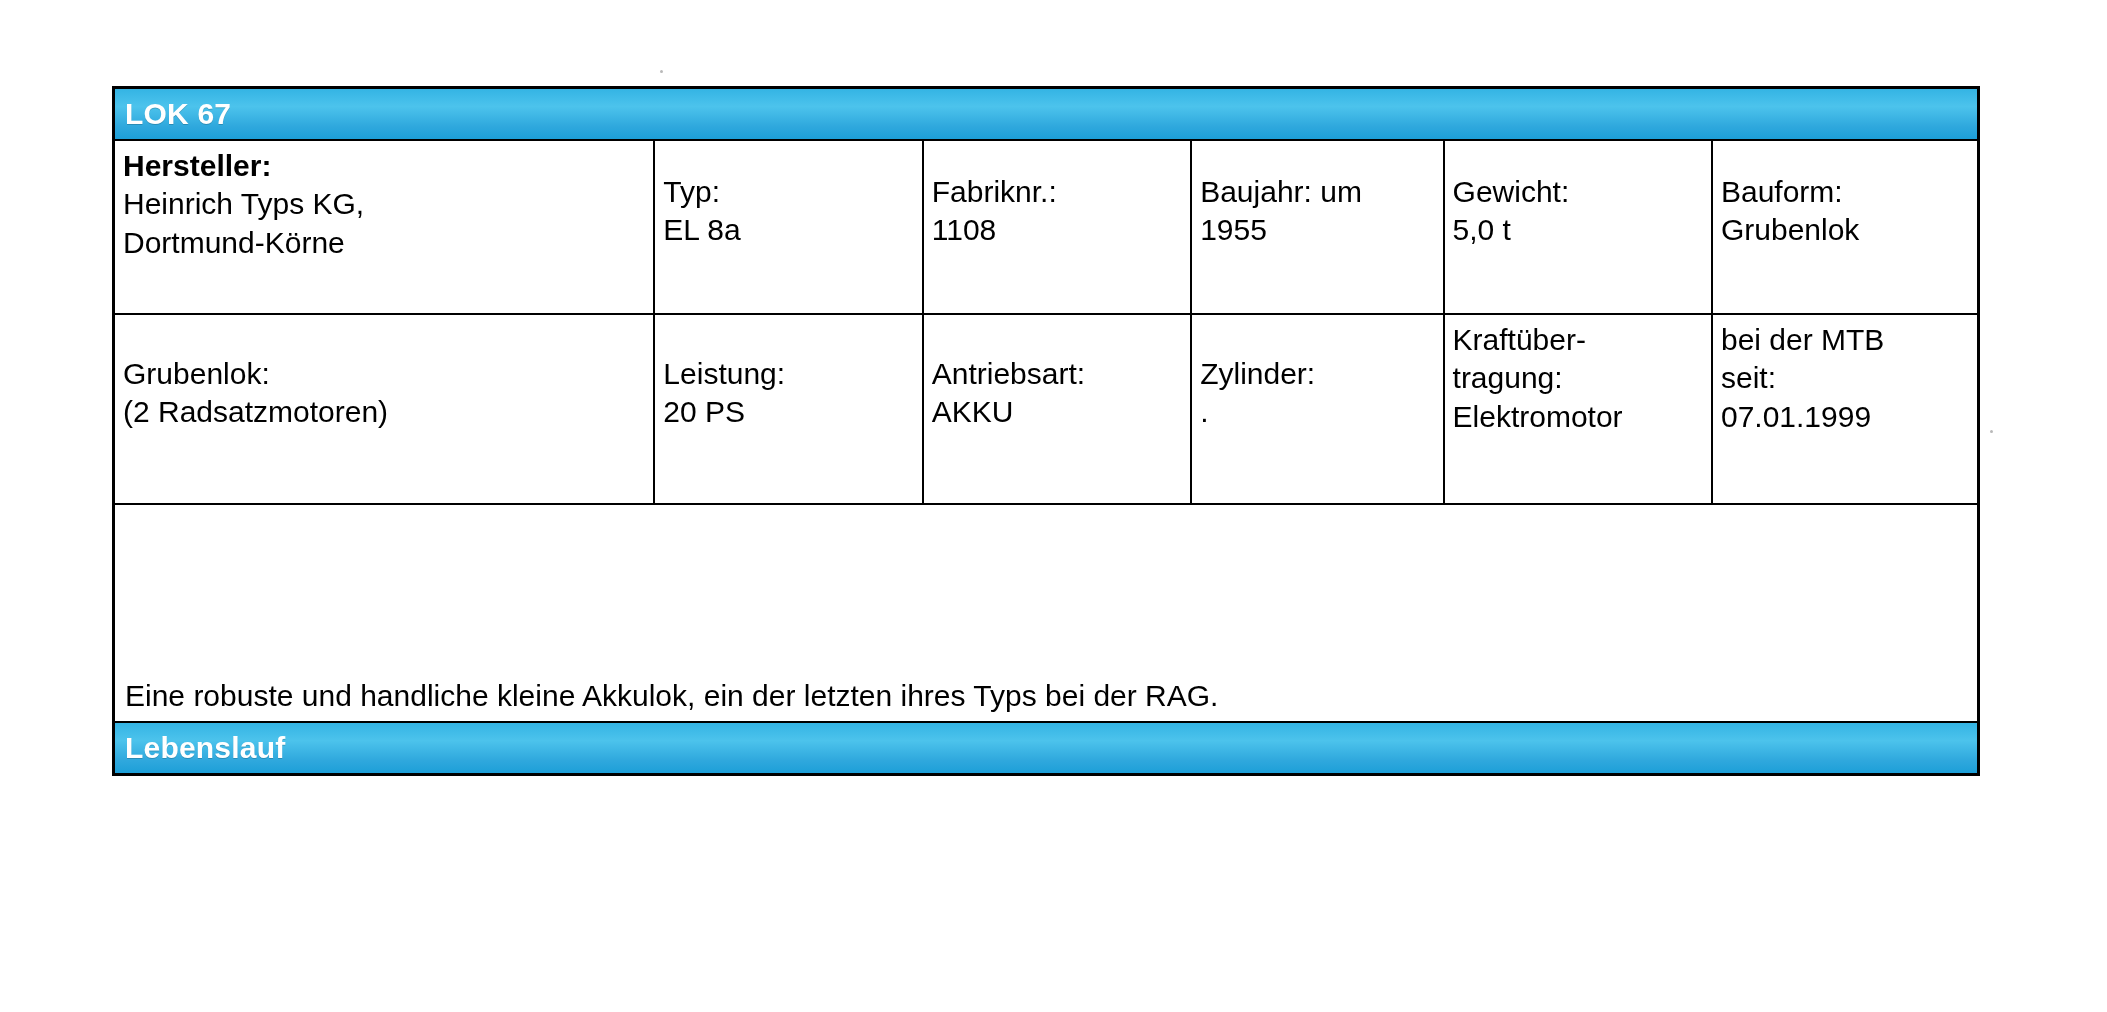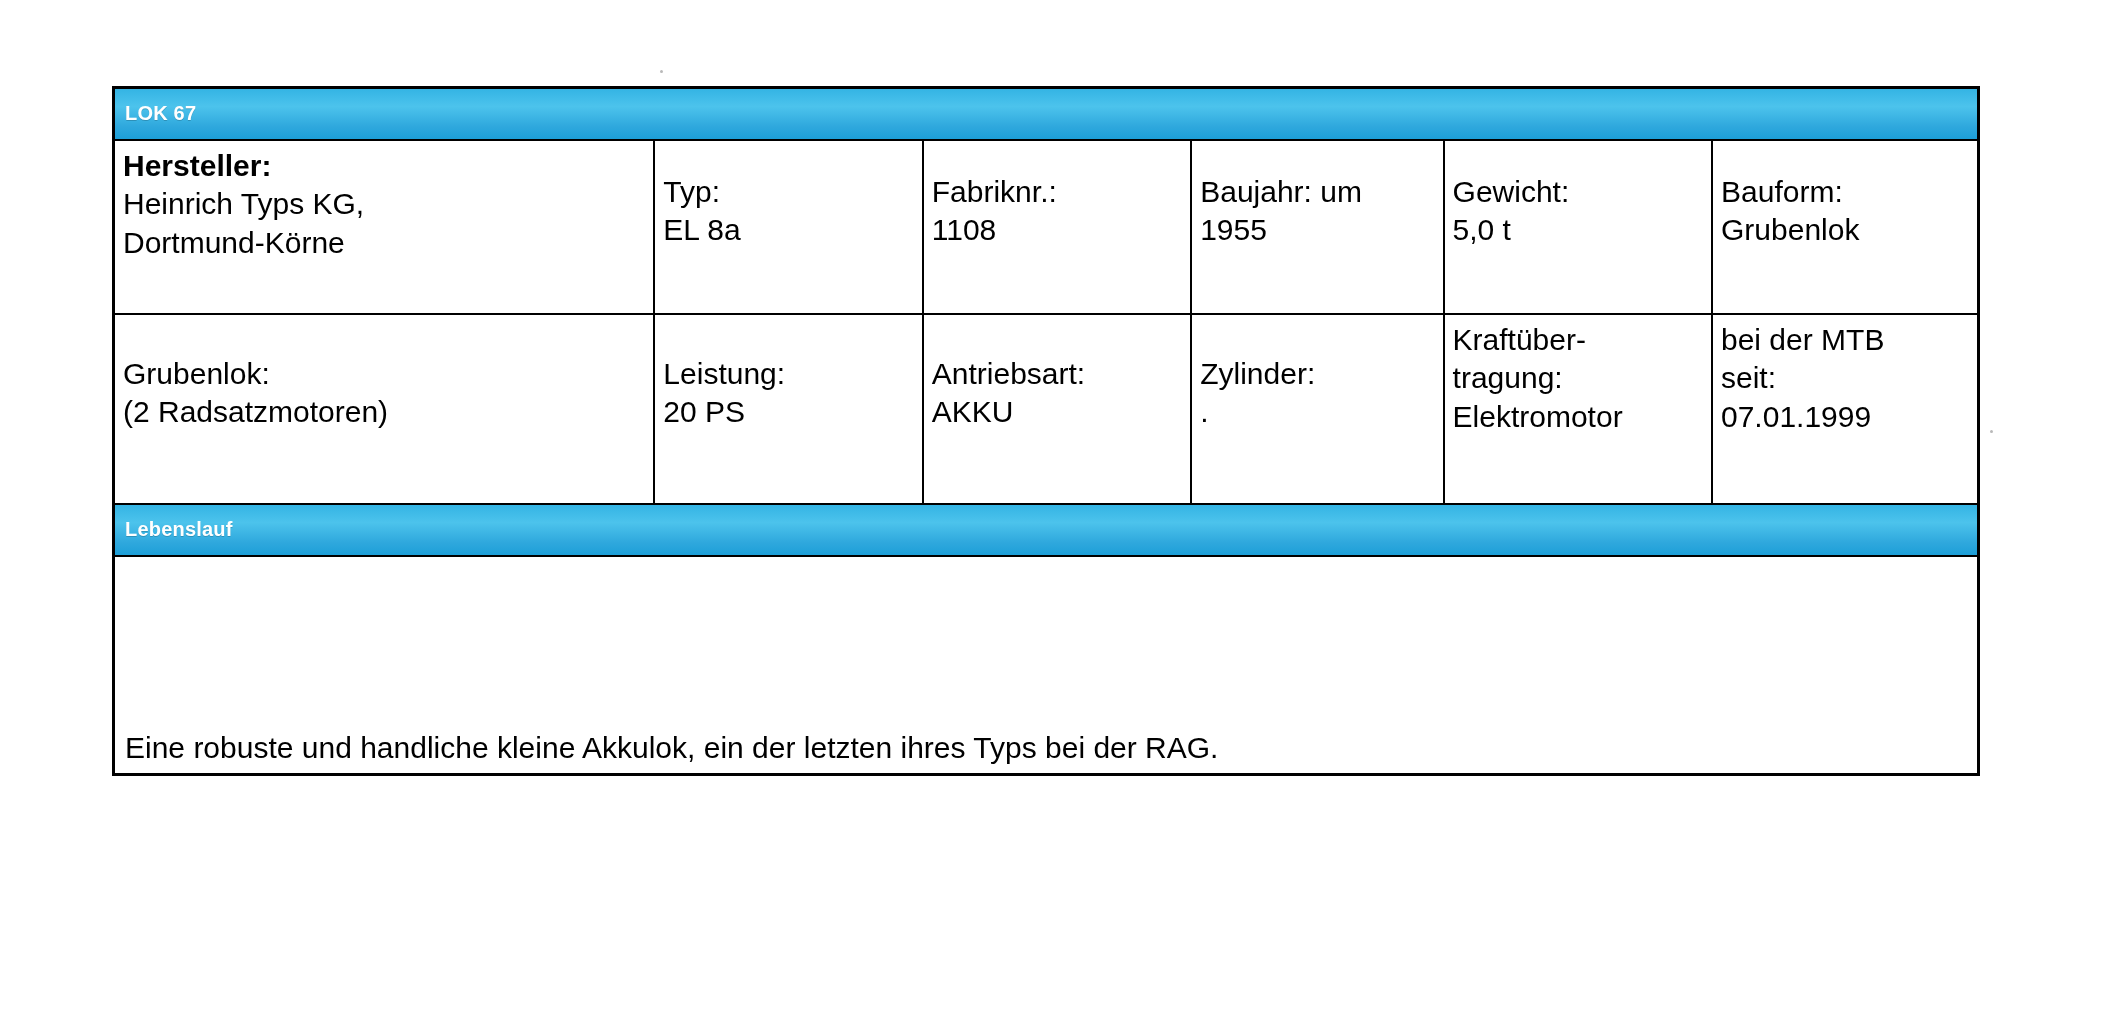--- a/index.html
+++ b/index.html
@@ -50,21 +50,21 @@
     height: 50px;
     background: linear-gradient(to bottom, #34b4e4 0%, #4cc3ec 35%, #2fa8dd 75%, #1d9fd8 100%);
     display: flex;
     align-items: center;
     padding-left: 10px;
     box-sizing: border-box;
   }
   .titlebar-inner span {
     color: #ffffff;
     font-weight: bold;
-    font-size: 20px;
+    font-size: 30px;
     letter-spacing: 0.2px;
     text-shadow: 0 1px 0 rgba(0,0,0,0.18);
   }
 
   
   .row-main td { height: 132px; }
   .row-motor td { height: 140px; }
   .row-prev td  { height: 126px; }
 
   .cell-line { display: block; white-space: pre; }
@@ -190,27 +190,27 @@
         </td>
         <td>
           <span class="cell-line">bei der MTB</span>
           <span class="cell-line">seit:</span>
           <span class="cell-line">07.01.1999</span>
         </td>
       </tr>
 
 
       <tr>
+        <td class="bio-cell" colspan="6">
+          <span class="bio-text">Eine robuste und handliche kleine Akkulok, ein der letzten ihres Typs bei der RAG.</span>
+        </td>
+      </tr>
+
+      <tr>
         <td class="titlebar" colspan="6">
           <div class="titlebar-inner">
             <span>Lebenslauf</span>
           </div>
         </td>
       </tr>
-
-      <tr>
-        <td class="bio-cell" colspan="6">
-          <span class="bio-text">Eine robuste und handliche kleine Akkulok, ein der letzten ihres Typs bei der RAG.</span>
-        </td>
-      </tr>
     </tbody>
   </table>
 </div>
 
 </body></html>

